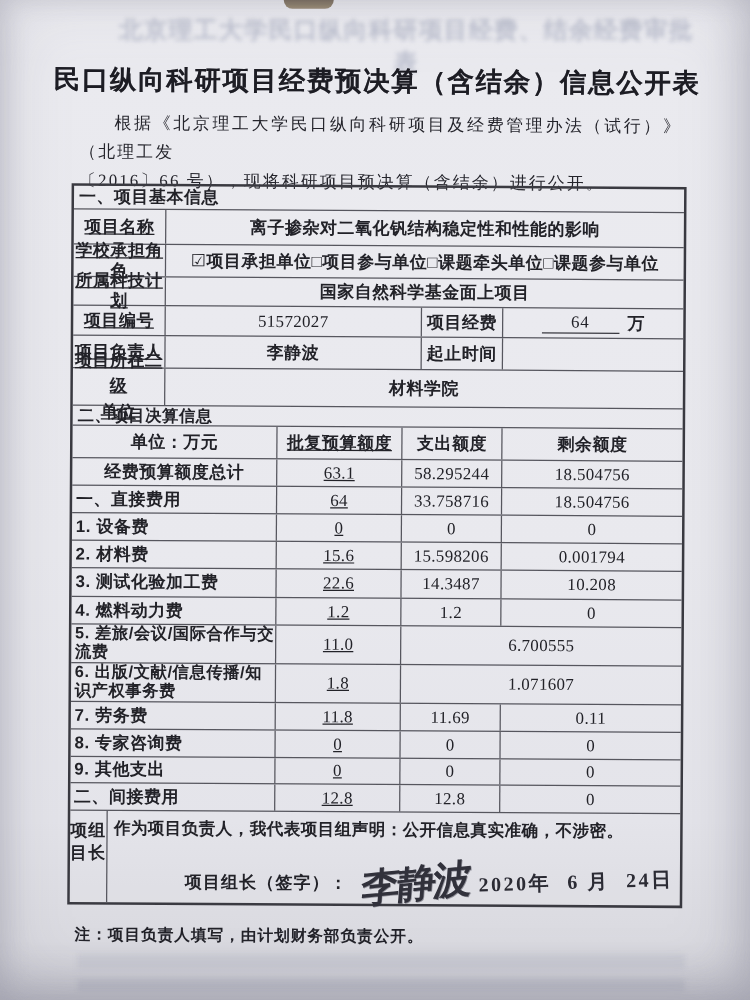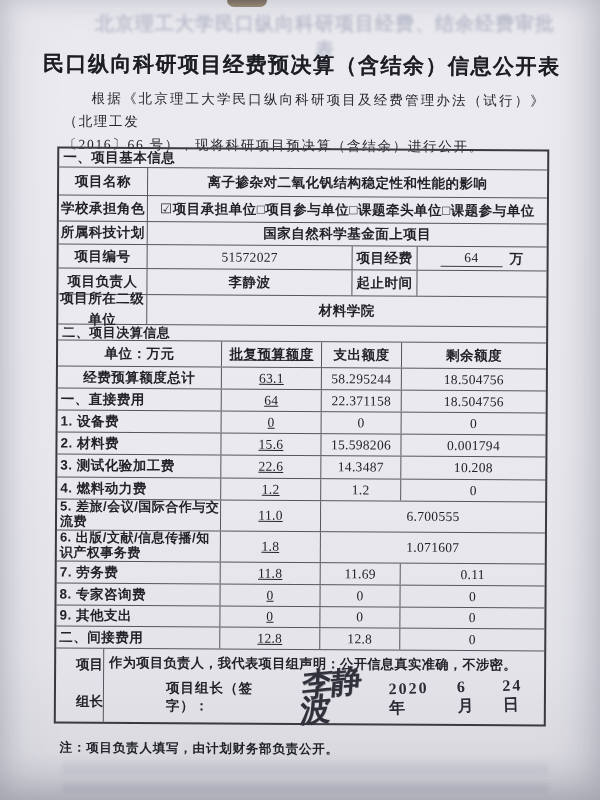--- a/index.html
+++ b/index.html
@@ -27,31 +27,31 @@
   .r{display:flex;box-sizing:border-box;border-bottom:1px solid #56565e;align-items:stretch;}
   .r:last-child{border-bottom:none;}
   .sec{font-weight:700;font-size:13.5px;display:flex;align-items:center;padding-left:4px;
     letter-spacing:.5px;box-sizing:border-box;border-bottom:1px solid #56565e;}
   .c{box-sizing:border-box;display:flex;align-items:center;justify-content:center;
     border-right:1px solid #56565e;text-align:center;font-size:13.5px;font-weight:700;
     letter-spacing:.5px;line-height:1.15;}
   .c.last{border-right:none;}
   .c.leftal{justify-content:flex-start;text-align:left;padding-left:3px;}
   .num{font-family:"Liberation Serif","DejaVu Serif",serif;font-weight:400;font-size:13.5px;letter-spacing:.3px;}
-  .bl{width:89px;} .v1{width:205px;} .bl2{width:65px;} .v2{flex:1;}
+  .bl{width:74px;text-decoration:underline;} .v1{width:205px;} .bl2{width:65px;} .v2{flex:1;}
   .vwide{flex:1;}
   .c1{width:164px;} .c2{width:100px;text-decoration:underline;} .c3{width:80px;} .c4{flex:1;}
   .stack{flex-direction:column;justify-content:center;line-height:1.5;}
   .uline{display:inline-block;min-width:62px;border-bottom:1px solid #3a3a41;
     font-family:"Liberation Serif","DejaVu Serif",serif;font-weight:400;text-align:center;}
   .wan{margin-left:7px;}
   
   .sigrow{display:flex;}
-  .sigleft{width:48px;box-sizing:border-box;border-right:1px solid #56565e;display:flex;
-    flex-direction:column;justify-content:space-between;align-items:flex-end;
+  .sigleft{width:30px;box-sizing:border-box;border-right:1px solid #56565e;display:flex;
+    flex-direction:row;justify-content:space-between;align-items:flex-start;
     padding:7px 0 11px 0;font-size:13.5px;font-weight:700;}
   .sigright{flex:1;position:relative;}
   .statement{position:absolute;top:5px;left:5px;right:3px;font-size:13.2px;font-weight:700;letter-spacing:.4px;}
   .signline{position:absolute;bottom:7px;left:0;right:3px;display:flex;align-items:flex-end;}
   .signlabel{margin-left:62px;font-size:13.5px;font-weight:700;letter-spacing:1px;}
   .signature{font-family:"Liberation Serif","DejaVu Serif",serif;font-size:31px;font-weight:700;
     color:#31313b;transform:rotate(-6deg) skewX(-10deg);letter-spacing:-2px;line-height:.8;
     margin:0 4px 0 10px;position:relative;top:4px;text-shadow:.6px .6px 0 rgba(45,45,58,.45);}
   .sign-date{margin-left:auto;display:flex;gap:13px;align-items:baseline;padding-right:2px;
     font-family:"Liberation Serif","DejaVu Serif",serif;font-weight:700;font-size:16px;
@@ -133,21 +133,21 @@
       <div class="r" style="height:22px;">
         <div class="c c1">经费预算额度总计</div>
         <div class="c c2 num">63.1</div>
         <div class="c c3 num">58.295244</div>
         <div class="c c4 last num">18.504756</div>
       </div>
 
       <div class="r" style="height:22px;">
         <div class="c c1 leftal">一、直接费用</div>
         <div class="c c2 num">64</div>
-        <div class="c c3 num">22.371158</div>
+        <div class="c c3 num">33.758716</div>
         <div class="c c4 last num">18.504756</div>
       </div>
 
       <div class="r" style="height:22px;">
         <div class="c c1 leftal">1. 设备费</div>
         <div class="c c2 num">0</div>
         <div class="c c3 num">0</div>
         <div class="c c4 last num">0</div>
       </div>
 

